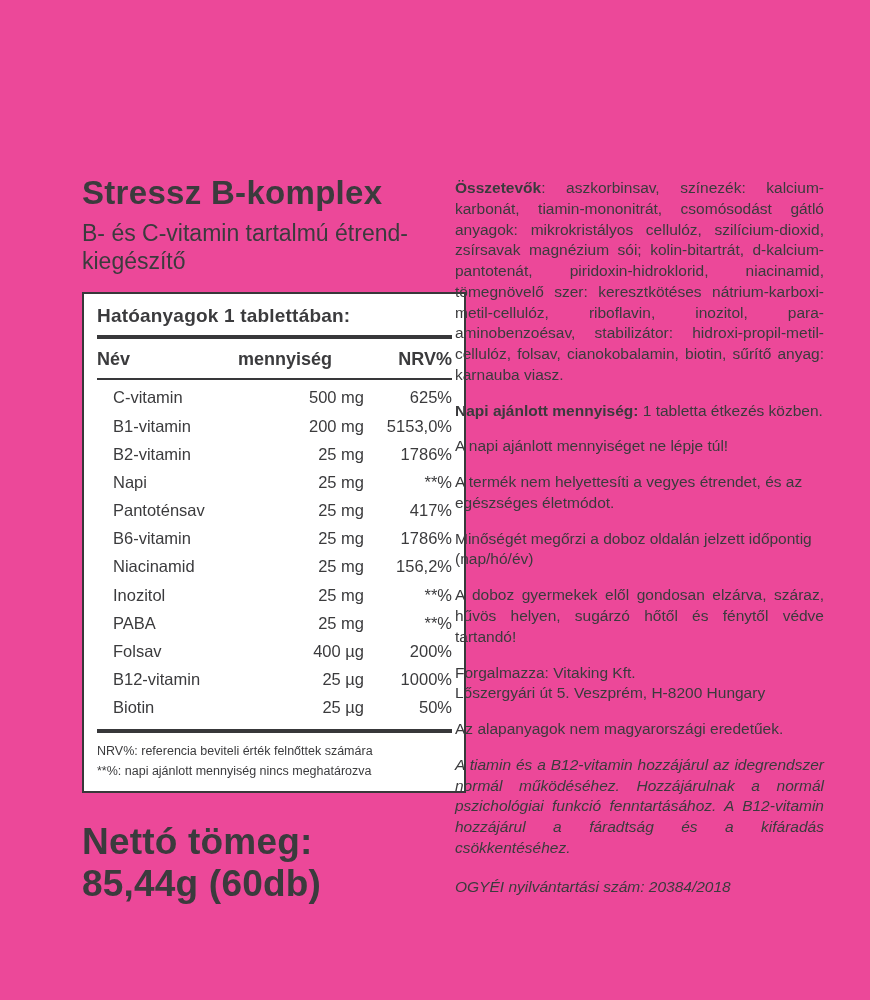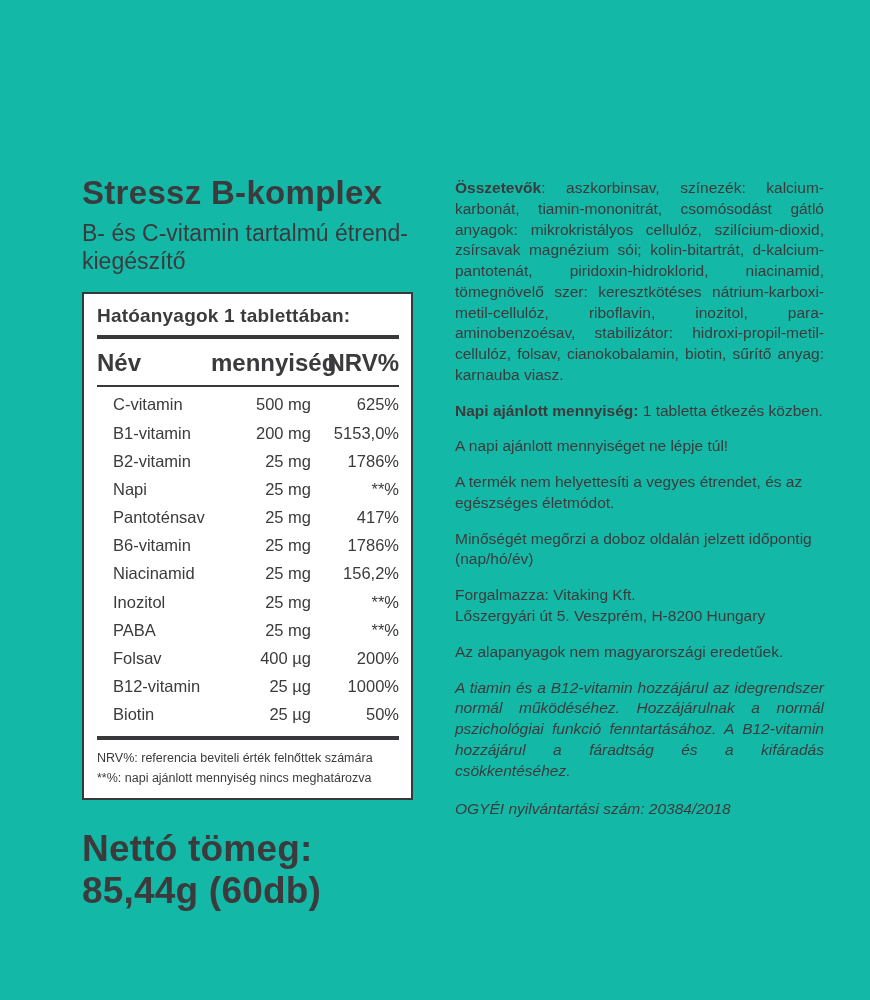--- a/index.html
+++ b/index.html
@@ -1,36 +1,36 @@
 <!DOCTYPE html>
 <html><head>
 <meta charset="utf-8">
 <style>
   html,body { margin:0; padding:0; }
   body {
     width:870px; height:1000px; background:#ffffff;
     font-family:"Liberation Sans", sans-serif; color:#3b3b3d;
     overflow:hidden;
   }
-  .label-root { position:relative; width:870px; height:1000px; background:#14b8a6; }
+  .label-root { position:relative; width:870px; height:1000px; background:#ec4899; }
 
   
   .left-col { position:absolute; left:82px; top:176px; width:331px; }
   .product-title { font-size:33px; font-weight:bold; letter-spacing:0.3px; line-height:1.05; }
   .product-subtitle { font-size:23px; line-height:1.22; margin-top:8px; }
 
   .facts-box {
     margin-top:17px; border:2px solid #38383a; box-sizing:border-box;
-    width:331px; padding:11px 12px 10px 13px; background:#fff;
+    width:384px; padding:11px 12px 10px 13px; background:#fff;
   }
   .facts-title { font-size:19px; font-weight:bold; letter-spacing:0.2px; }
   .rule-thick { height:4px; background:#38383a; margin-top:8px; }
   .facts-header {
     display:grid; grid-template-columns:1fr 100px 88px;
-    font-weight:bold; font-size:24px; padding:10px 0 8px;
+    font-weight:bold; font-size:18px; padding:10px 0 8px;gap:32px;
   }
   .rule-thin { height:2px; background:#38383a; }
   .facts-rows { padding:4px 0 5px; }
   .facts-row {
     display:grid; grid-template-columns:1fr 100px 88px;
     font-size:16.5px; padding:4.6px 0;margin-left:16px;
   }
   .cell-amount, .hdr-amount { text-align:right; }
   .cell-nrv, .hdr-nrv { text-align:right; }
   .facts-footnotes { font-size:12.5px; line-height:1.6; margin-top:8px; }
@@ -144,20 +144,21 @@
     <p class="para"><span class="lead">Összetevők</span><span>: aszkorbinsav, színezék: kalcium-karbonát, tiamin-mononitrát, csomósodást gátló anyagok: mikrokristályos cellulóz, szilícium-dioxid, zsírsavak magnézium sói; kolin-bitartrát, d-kalcium-pantotenát, piridoxin-hidroklorid, niacinamid, tömegnövelő szer: keresztkötéses nátrium-karboxi-metil-cellulóz, riboflavin, inozitol, para-aminobenzoésav, stabilizátor: hidroxi-propil-metil-cellulóz, folsav, cianokobalamin, biotin, sűrítő anyag: karnauba viasz.</span></p>
 
     <p class="para-left"><span class="lead">Napi ajánlott mennyiség:</span><span> 1 tabletta étkezés közben.</span></p>
 
     <p class="para-left">A napi ajánlott mennyiséget ne lépje túl!</p>
 
     <p class="para-left">A termék nem helyettesíti a vegyes étrendet, és az egészséges életmódot.</p>
 
     <p class="para-left">Minőségét megőrzi a doboz oldalán jelzett időpontig (nap/hó/év)</p>
 
+    <p class="para">A doboz gyermekek elől gondosan elzárva, száraz, hűvös helyen, sugárzó hőtől és fénytől védve tartandó!</p>
 
     <div class="addr-block">
       <div>Forgalmazza: Vitaking Kft.</div>
       <div>Lőszergyári út 5. Veszprém, H-8200 Hungary</div>
     </div>
 
     <p class="para-left">Az alapanyagok nem magyarországi eredetűek.</p>
 
     <p class="para italic">A tiamin és a B12-vitamin hozzájárul az idegrendszer normál működéséhez. Hozzájárulnak a normál pszichológiai funkció fenntartásához. A B12-vitamin hozzájárul a fáradtság és a kifáradás csökkentéséhez.</p>
 

